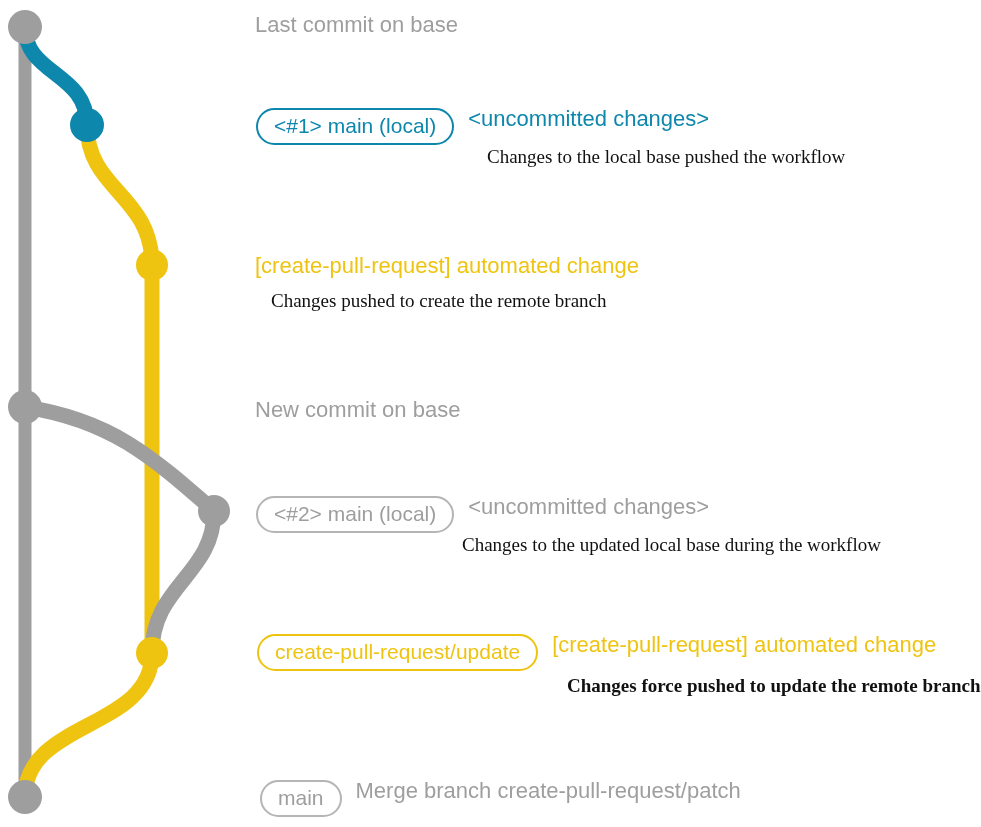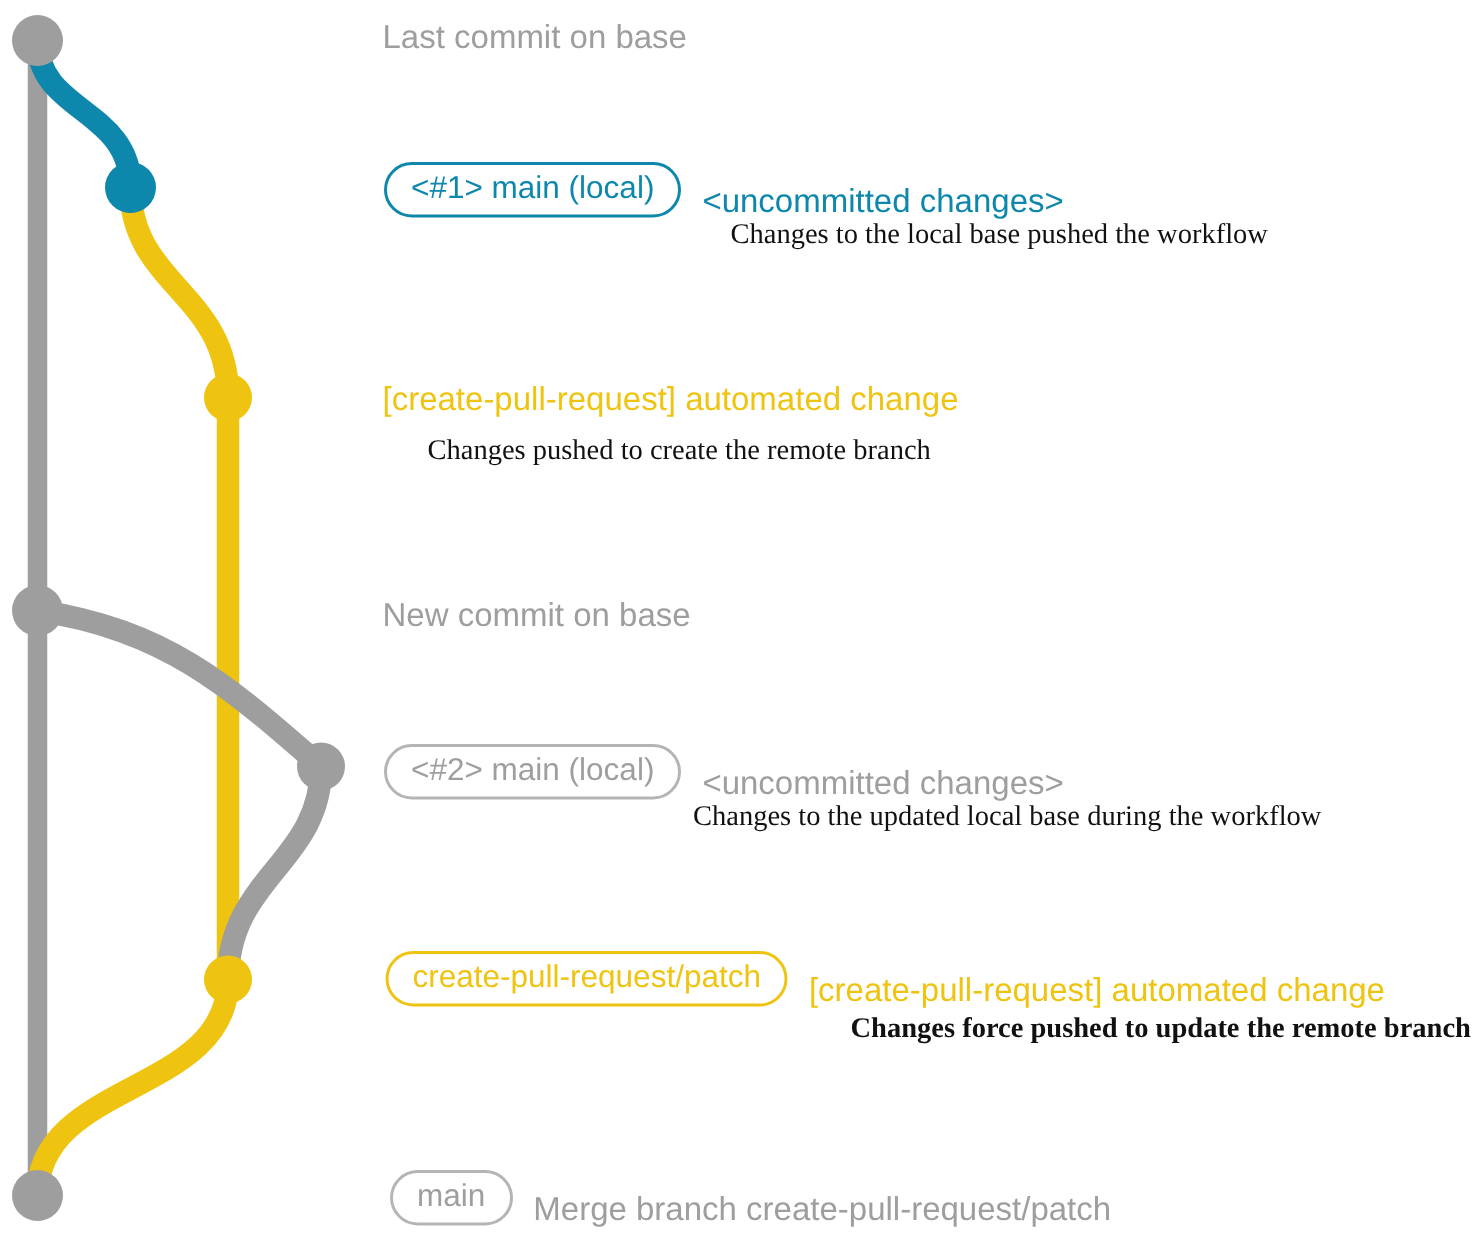--- a/index.html
+++ b/index.html
@@ -21,21 +21,21 @@
     position: absolute;
     left: 0;
     top: 0;
     width: 981px;
     height: 827px;
   }
 
   .row {
     position: absolute;
     display: flex;
-    align-items: flex-end;
+    align-items: flex-start;
     white-space: nowrap;
   }
 
   
   .badge {
     display: inline-block;
     border: 2px solid #ec4899;
     border-radius: 24px;
     padding: 5px 16px 7px 16px;
     font-size: 21px;
@@ -107,35 +107,35 @@
 <div class="row" style="left:256px; top:108px;">
   <span class="badge teal">&lt;#1&gt; main (local)</span>
   <span class="pill-gap"></span>
   <span class="subject teal">&lt;uncommitted changes&gt;</span>
 </div>
 <div class="desc" style="left:487px; top:147px;">Changes to the local base pushed the workflow</div>
 
 <div class="row" style="left:255px; top:255px;">
   <span class="subject yellow">[create-pull-request] automated change</span>
 </div>
-<div class="desc" style="left:271px; top:291px;margin-left:14px;">Changes pushed to create the remote branch</div>
+<div class="desc" style="left:271px; top:291px;">Changes pushed to create the remote branch</div>
 
 <div class="row" style="left:255px; top:399px;">
   <span class="subject gray">New commit on base</span>
 </div>
 
 <div class="row" style="left:256px; top:496px;">
   <span class="badge gray">&lt;#2&gt; main (local)</span>
   <span class="pill-gap"></span>
   <span class="subject gray">&lt;uncommitted changes&gt;</span>
 </div>
 <div class="desc" style="left:462px; top:535px;">Changes to the updated local base during the workflow</div>
 
 <div class="row" style="left:257px; top:634px;">
-  <span class="badge yellow">create-pull-request/patch</span>
+  <span class="badge yellow">create-pull-request/update</span>
   <span class="pill-gap"></span>
   <span class="subject yellow">[create-pull-request] automated change</span>
 </div>
 <div class="desc" style="left:567px; top:676px;font-weight:bold;">Changes force pushed to update the remote branch</div>
 
 <div class="row" style="left:260px; top:780px;">
   <span class="badge gray">main</span>
   <span class="pill-gap"></span>
   <span class="subject gray">Merge branch create-pull-request/patch</span>
 </div>

